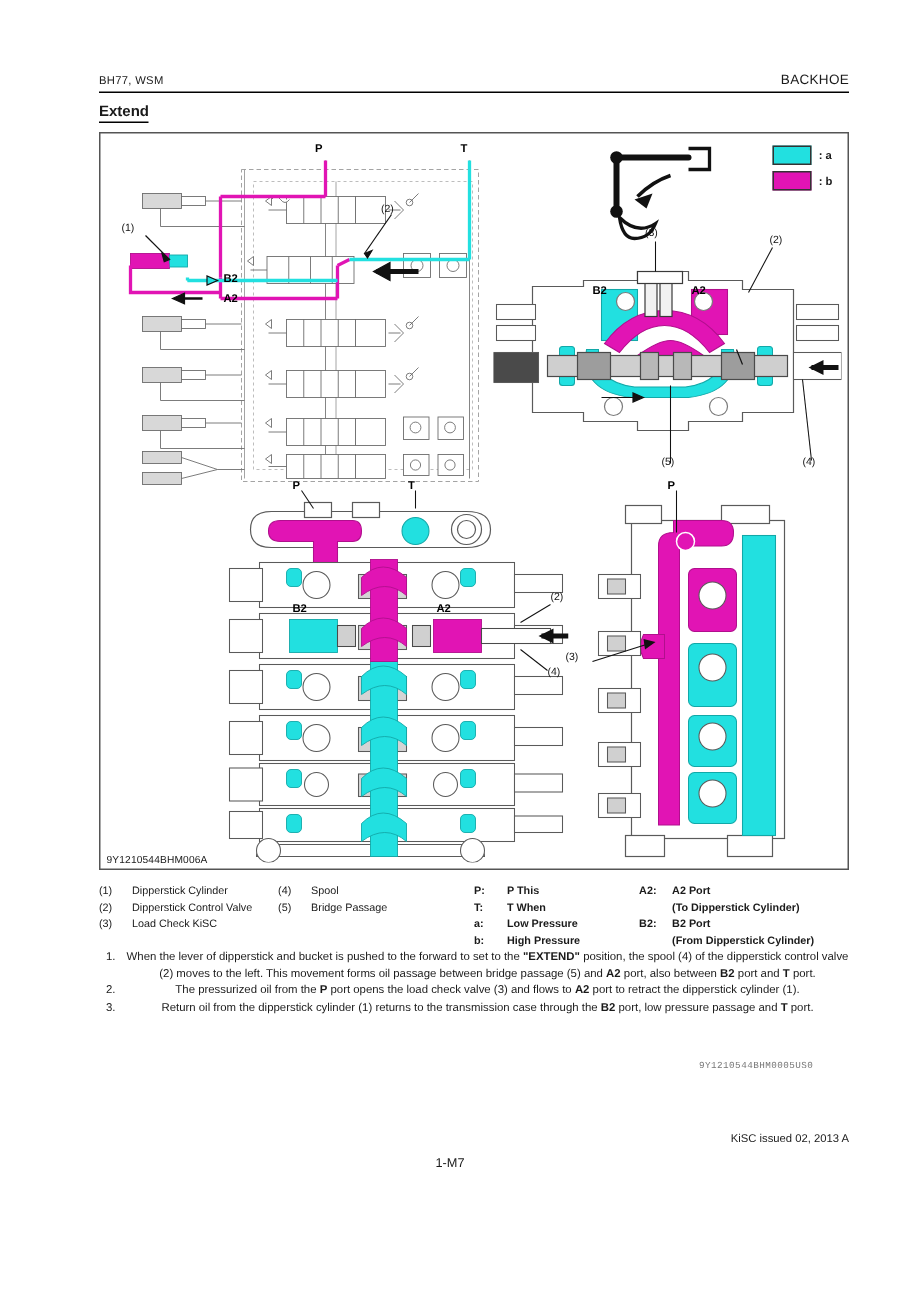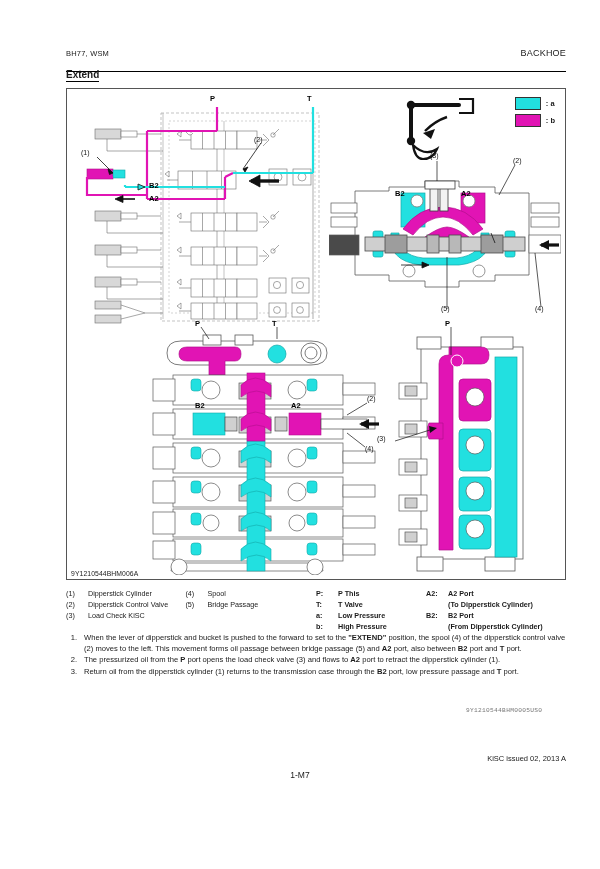--- a/index.html
+++ b/index.html
@@ -14,21 +14,21 @@
     position: relative;
     overflow: hidden;
   }
   .page { position: absolute; left: 0; top: 0; width: 600px; height: 869px; background: #fff; }
 
   
   .header {
     position: absolute; left: 66px; top: 48px; width: 500px;
     display: flex; justify-content: space-between; align-items: flex-end;
     font-size: 7.5px; letter-spacing: .2px;
-    padding-bottom: 13px;
+    padding-bottom: 3px;
     border-bottom: 1px solid #000;
   }
   .header-right { font-size: 9px; }
 
   .section-title {
     position: absolute; left: 66px; top: 69px;
     font-size: 10px; font-weight: bold;
     border-bottom: 1.3px solid #000;
     padding-bottom: 1px;
   }
@@ -83,21 +83,21 @@
   .lval.b { font-weight: bold; }
   .lval.indent { padding-left: 22px; }
 
   
   .steps {
     position: absolute; left: 66px; top: 632px; width: 500px;
     font-size: 7.6px; line-height: 11.2px;
   }
   .step { display: flex; margin-bottom: 0px; }
   .step-num { width: 18px; flex: none; text-align: right; padding-right: 7px; }
-  .step-txt { flex: 1; text-align: left; }
+  .step-txt { flex: 1; text-align: center; }
   b { font-weight: bold; }
 
   .doc-code {
     position: absolute; left: 466px; top: 707px;
     font-family: "Liberation Mono", monospace;
     font-size: 6.2px; color: #777; letter-spacing: .3px;
   }
   .page-num {
     position: absolute; left: 0; top: 770px; width: 600px;
     text-align: center; font-size: 8.5px;
@@ -612,21 +612,21 @@
           <span class="lval">Bridge Passage</span>
         </div>
       </div>
       <div class="lcol c3">
         <div class="lrow">
           <span class="lkey b">P:</span>
           <span class="lval b">P This</span>
         </div>
         <div class="lrow">
           <span class="lkey b">T:</span>
-          <span class="lval b">T Valve</span>
+          <span class="lval b">T When</span>
         </div>
         <div class="lrow">
           <span class="lkey b">a:</span>
           <span class="lval b">Low Pressure</span>
         </div>
         <div class="lrow">
           <span class="lkey b">b:</span>
           <span class="lval b">High Pressure</span>
         </div>
       </div>

